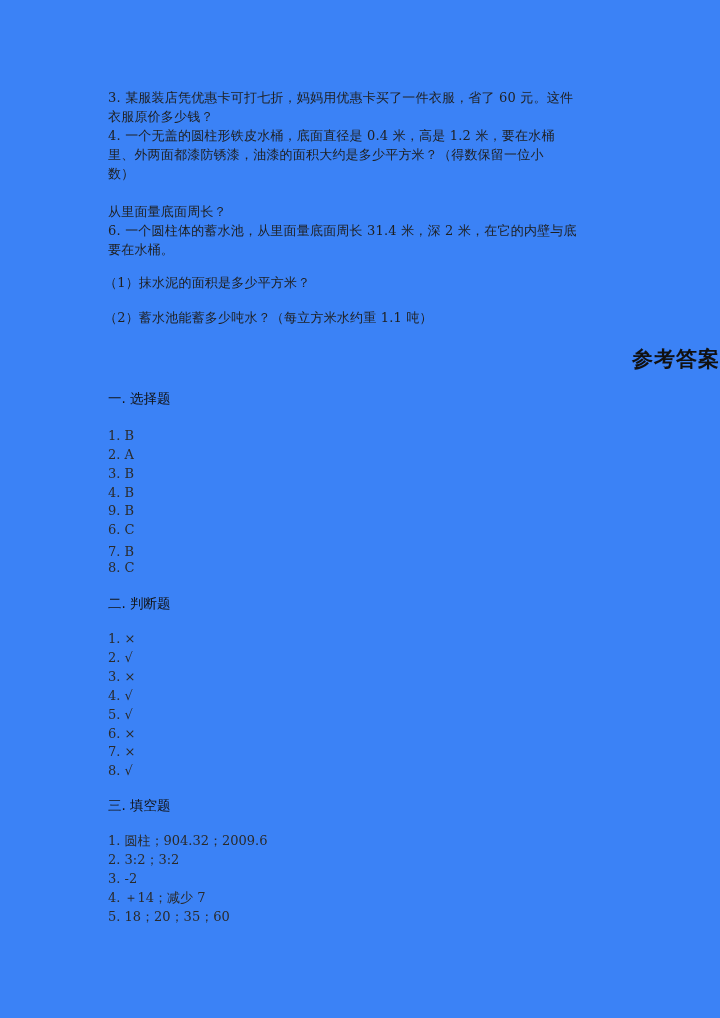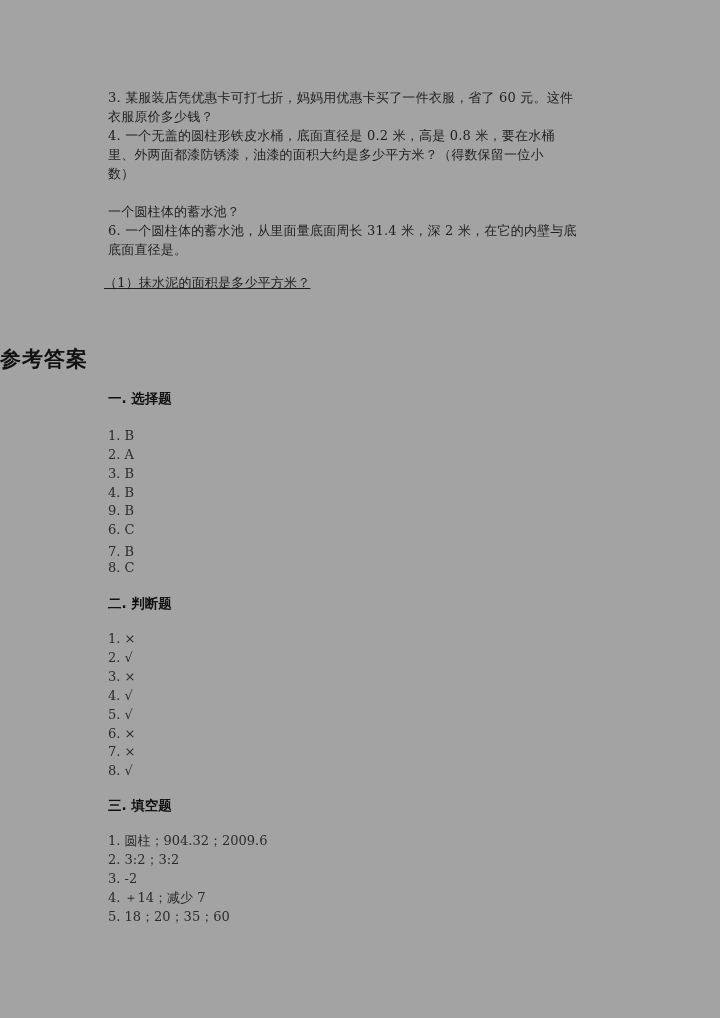--- a/index.html
+++ b/index.html
@@ -14,82 +14,82 @@
       overflow: hidden;
       font-family: "DejaVu Serif", "Liberation Serif", serif;
       color: #1a1a1a;
     }
     .page {
       position: absolute;
       left: 0;
       top: 0;
       width: 720px;
       height: 1018px;
-      background: #a3a3a3;
+      background: #3b82f6;
     }
     .line {
       position: absolute;
       left: 108px;
       font-size: 13px;
       line-height: 19px;
       white-space: nowrap;
       color: #1f1f1f;
       letter-spacing: 0.2px;
     }
     .sub {
       left: 104px;
-      text-decoration: underline;
     }
     .title {
       position: absolute;
       left: 0;
       width: 720px;
-      text-align: left;
+      text-align: right;
       top: 345px;
       font-family: "DejaVu Sans", "Liberation Sans", sans-serif;
       font-size: 21px;
       font-weight: bold;
       color: #111111;
       letter-spacing: 1px;
     }
     .section {
       position: absolute;
       left: 108px;
       font-family: "DejaVu Sans", "Liberation Sans", sans-serif;
       font-size: 13.5px;
-      font-weight: bold;
+      font-weight: normal;
       color: #111111;
       line-height: 19px;
     }
     .ans {
       position: absolute;
       left: 108px;
       font-size: 13px;
       line-height: 19px;
       color: #2a2a2a;
       white-space: nowrap;
     }
   </style>
 </head>
 <body>
 
 <div class="page">
 
   <div class="line" style="top:88px;">3. 某服装店凭优惠卡可打七折，妈妈用优惠卡买了一件衣服，省了 60 元。这件</div>
   <div class="line" style="top:107px;">衣服原价多少钱？</div>
 
-  <div class="line" style="top:126px;">4. 一个无盖的圆柱形铁皮水桶，底面直径是 0.2 米，高是 0.8 米，要在水桶</div>
+  <div class="line" style="top:126px;">4. 一个无盖的圆柱形铁皮水桶，底面直径是 0.4 米，高是 1.2 米，要在水桶</div>
   <div class="line" style="top:145px;">里、外两面都漆防锈漆，油漆的面积大约是多少平方米？（得数保留一位小</div>
   <div class="line" style="top:164px;">数）</div>
 
-  <div class="line" style="top:202px;">一个圆柱体的蓄水池？</div>
+  <div class="line" style="top:202px;">从里面量底面周长？</div>
 
   <div class="line" style="top:221px;">6. 一个圆柱体的蓄水池，从里面量底面周长 31.4 米，深 2 米，在它的内壁与底</div>
-  <div class="line" style="top:240px;">底面直径是。</div>
+  <div class="line" style="top:240px;">要在水桶。</div>
   <div class="line sub" style="top:273px;">（1）抹水泥的面积是多少平方米？</div>
+  <div class="line sub" style="top:308px;">（2）蓄水池能蓄多少吨水？（每立方米水约重 1.1 吨）</div>
 
   <div class="title">参考答案</div>
 
   <div class="section" style="top:389px;">一. 选择题</div>
   <div class="ans" style="top:426px;">1. B</div>
   <div class="ans" style="top:445px;text-align:right;">2. A</div>
   <div class="ans" style="top:464px;">3. B</div>
   <div class="ans" style="top:483px;">4. B</div>
   <div class="ans" style="top:501px;">9. B</div>
   <div class="ans" style="top:520px;">6. C</div>

